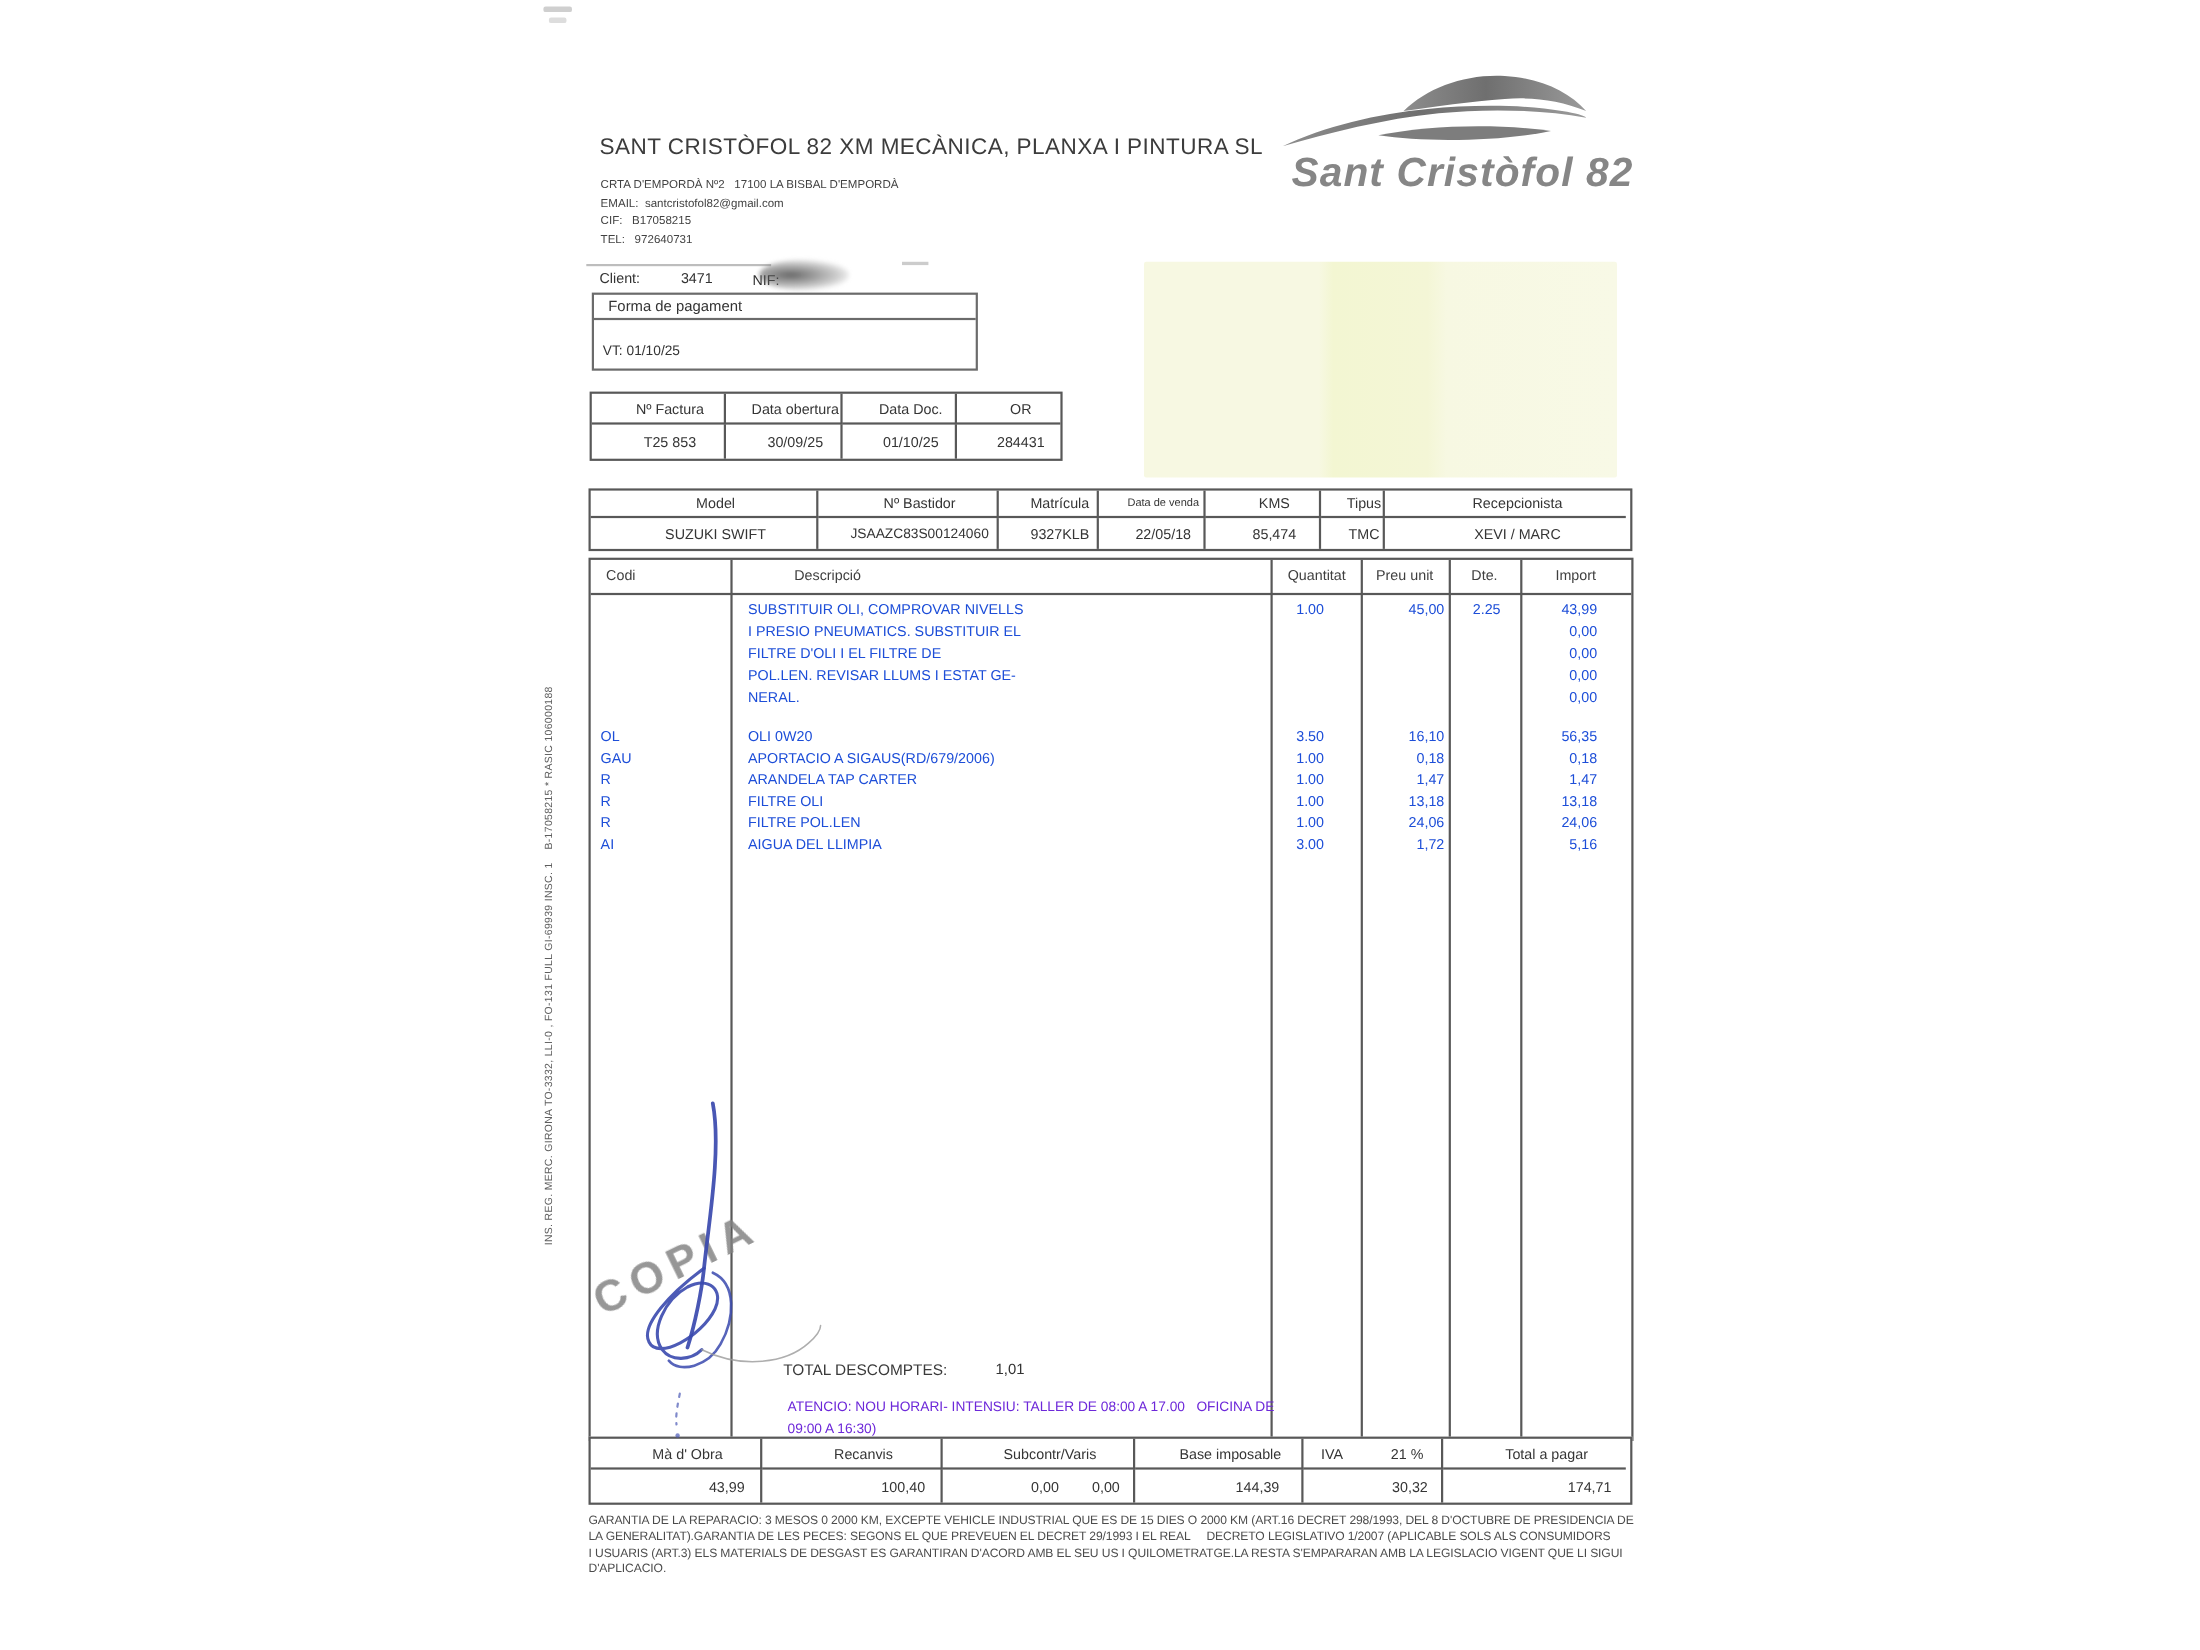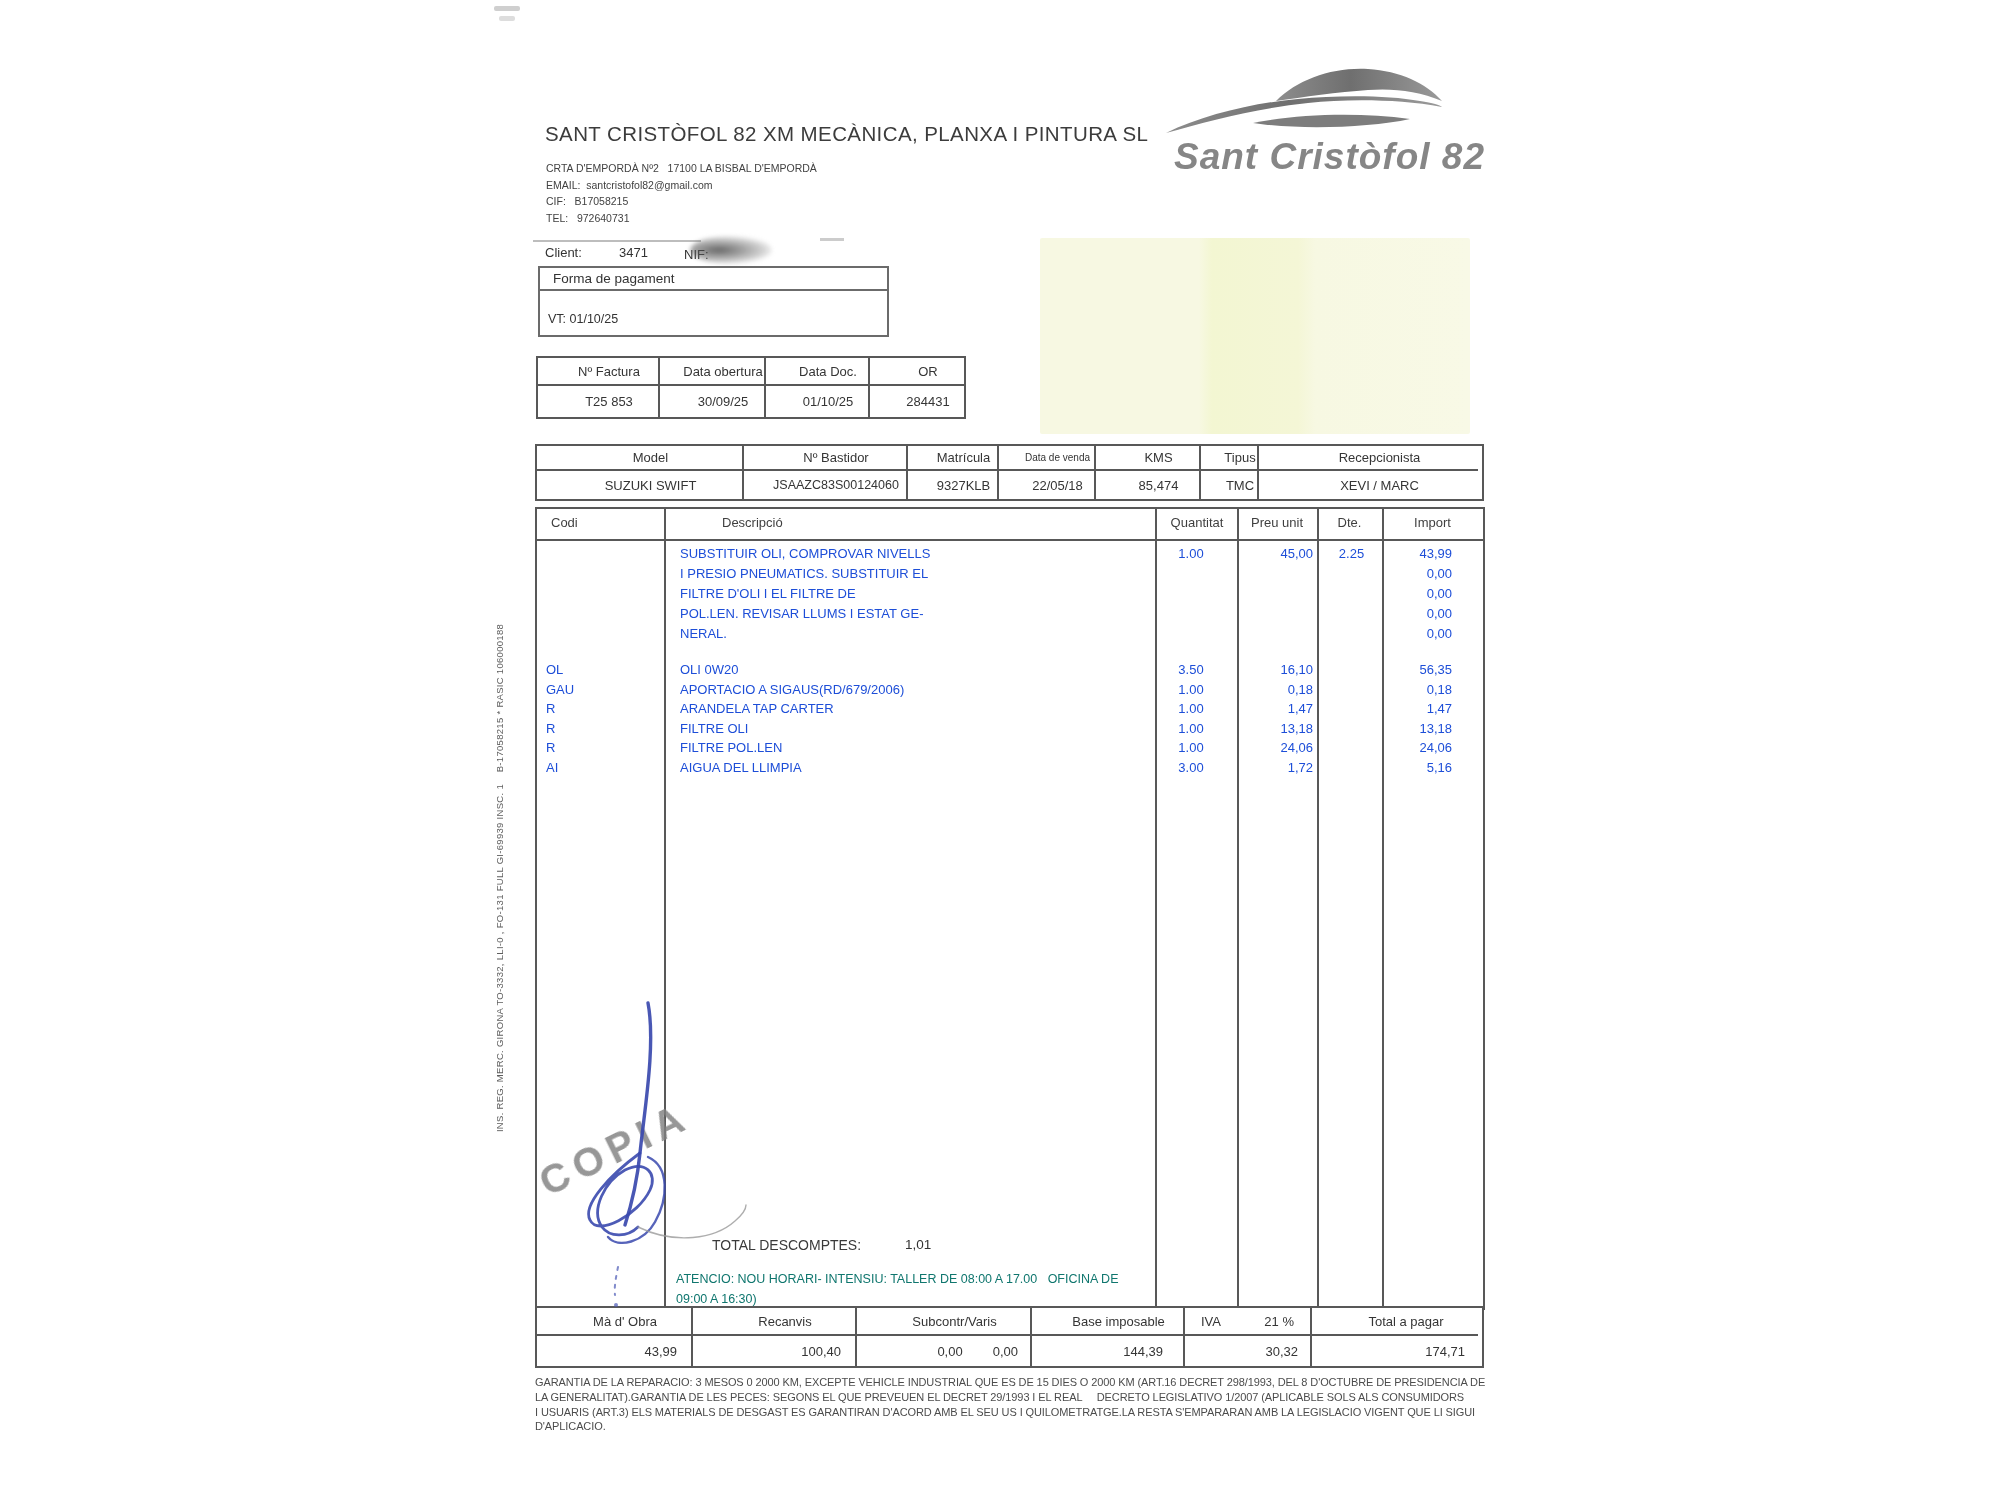--- a/index.html
+++ b/index.html
@@ -44,21 +44,21 @@
   .item-row{position:absolute;left:0;width:100%;height:19px;font-size:13px;color:#1d4ed8;}
   .item-row span{position:absolute;top:0;white-space:nowrap;}
   .c-code{left:9px;}
   .c-desc{left:143px;}
   .c-qty{left:622px;width:64px;text-align:center;}
   .c-price{left:704px;width:72px;text-align:right;}
   .c-dte{left:784px;width:61px;text-align:center;}
   .c-import{left:849px;width:66px;text-align:right;}
   .tot-desc-label{left:712px;top:1237px;font-size:14px;color:#3a3a3a;}
   .tot-desc-value{left:905px;top:1237px;font-size:13.5px;color:#333;}
-  .atencio{left:676px;font-size:12.5px;color:#0f766e;}
+  .atencio{left:716px;font-size:12.5px;color:#6d28d9;}
 
   
   .fine-print{left:535px;top:1375px;width:965px;font-size:11px;line-height:14.8px;color:#4c4c4c;letter-spacing:-0.1px;}
 
   
   .side-text{left:499px;top:878px;transform:translate(-50%,-50%) rotate(-90deg);
       font-size:9.5px;color:#5e5e5e;white-space:pre;letter-spacing:.3px;}
   .sticky-note{left:1040px;top:238px;width:430px;height:196px;border-radius:2px;
       background:linear-gradient(90deg,#f7f8e2 0%,#f7f8e2 37%,#f3f6d2 40%,#f4f6d6 60%,#f7f8e2 64%,#f8f9e6 100%);}
   .stamp{left:552px;top:1160px;font-size:40px;font-weight:700;letter-spacing:7px;

